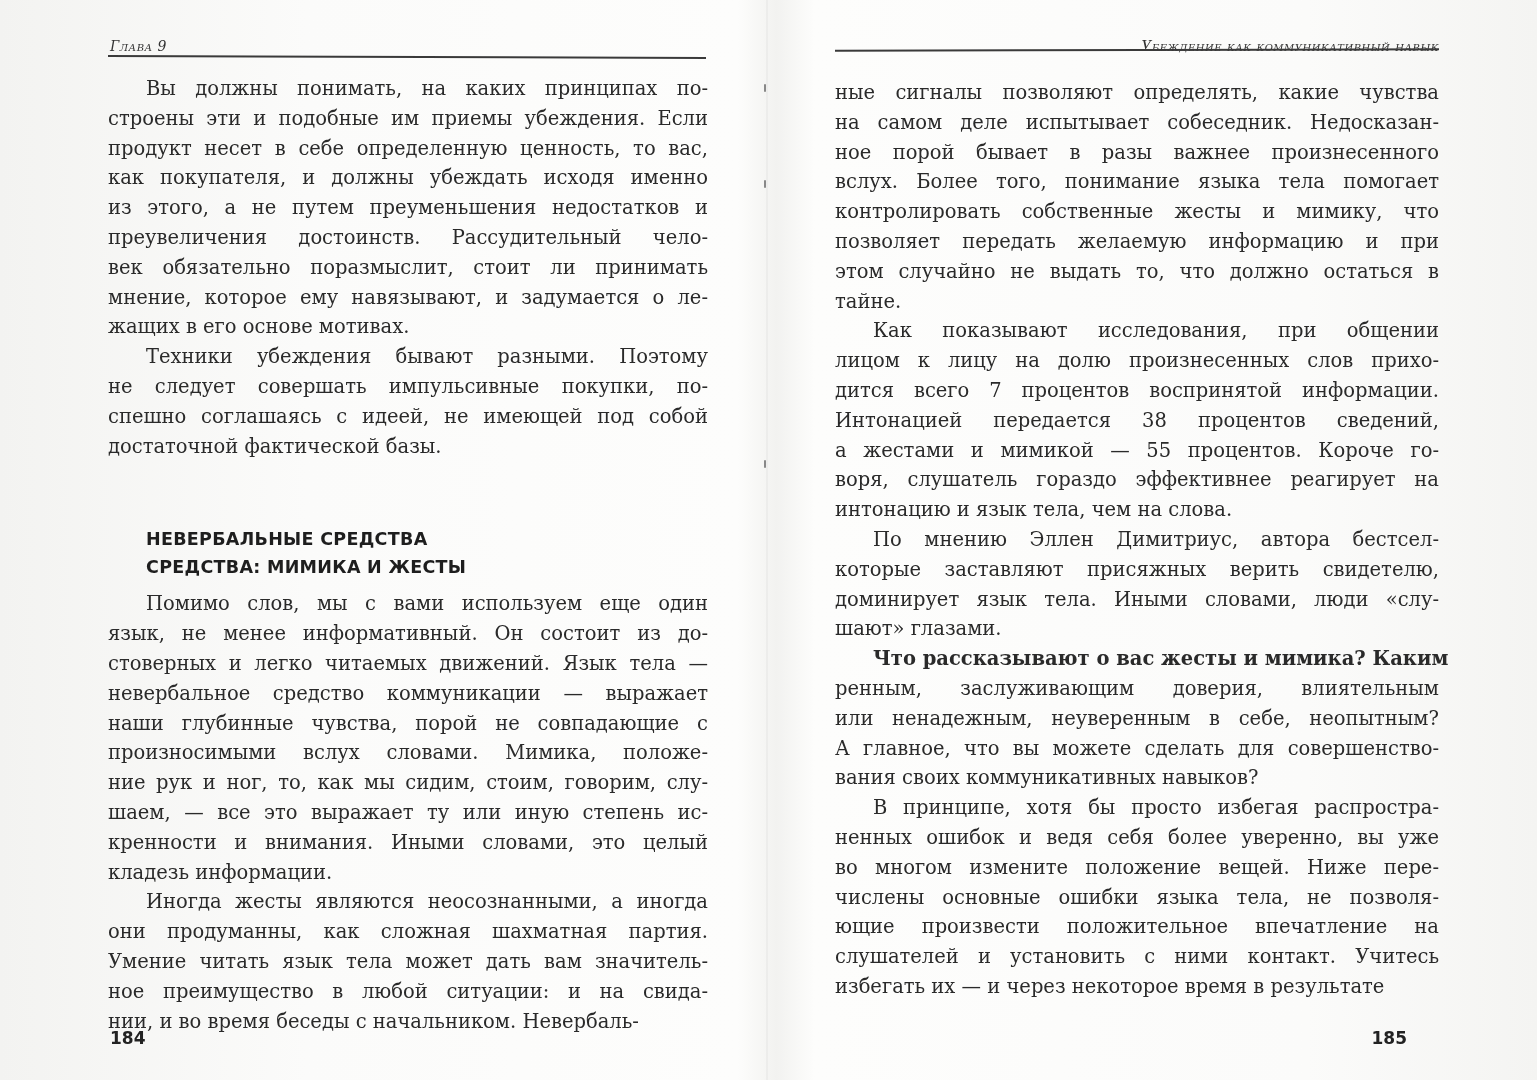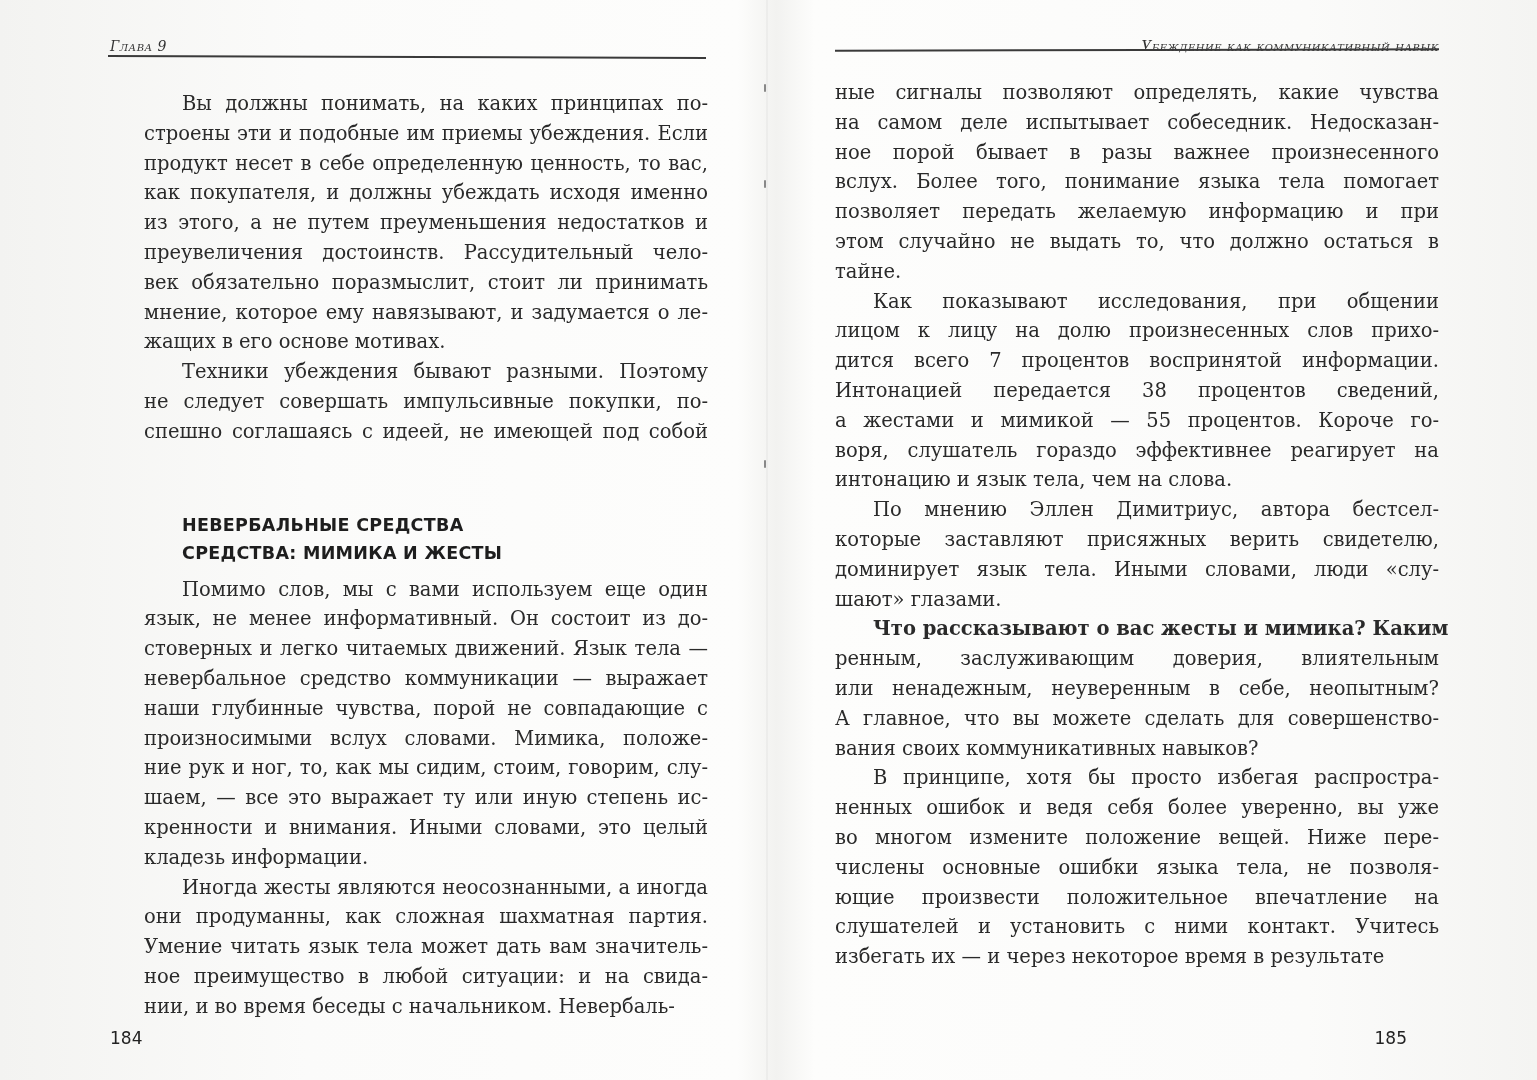--- a/index.html
+++ b/index.html
@@ -19,29 +19,29 @@
     .running-head {
       position: absolute; font-family: "DejaVu Serif", serif; font-style: italic;
       font-size: 14px; letter-spacing: 0.5px; color: #333; font-variant: small-caps;
     }
     .page-left .running-head { left: 2px; top: 38px; }
     .page-right .running-head { right: 0; top: 38px; }
     .rule { position: absolute; height: 2px; background: #3a3a3a; }
     .page-left .rule { left: 0; top: 56px; width: 598px; transform: rotate(0.2deg); }
     .page-right .rule { left: 0; top: 49px; width: 604px; transform: rotate(-0.15deg); }
     .text { position: absolute; left: 0; right: 0; font-size: 19.5px; line-height: 29.8px; text-align: justify; hyphens: manual; }
-    .page-left .text { top: 89px; margin-left: 36px; }
+    .page-left .text { top: 74px; }
     .page-right .text { top: 78px; }
     .text p { margin: 0; text-indent: 0; }
     .heading {
       margin: 64px 0 8px 38px; font-family: "DejaVu Sans", sans-serif; font-weight: bold;
       font-size: 17.5px; line-height: 28px; letter-spacing: 0.3px; color: #1e1e1e; text-align: left;
     }
     .heading span { display: block; }
-    .page-number { position: absolute; font-family: "DejaVu Sans", sans-serif; font-weight: normal; font-size: 17px; color: #222; top: 1028px; }
+    .page-number { position: absolute; font-family: "DejaVu Sans", sans-serif; font-weight: bold; font-size: 17px; color: #222; top: 1028px; }
     .page-left .page-number { left: 2px; }
     .page-right .page-number { right: 32px; }
     .line { display: block; text-align: justify; text-align-last: justify; white-space: nowrap; }
     .line.last { text-align-last: left; }
   </style>
 </head>
 <body>
 
 <div class="spread">
   <div class="gutter"></div>
@@ -61,20 +61,21 @@
           <span class="line">из этого, а не путем преуменьшения недостатков и</span>
           <span class="line">преувеличения достоинств. Рассудительный чело-</span>
           <span class="line">век обязательно поразмыслит, стоит ли принимать</span>
           <span class="line">мнение, которое ему навязывают, и задумается о ле-</span>
           <span class="line last">жащих в его основе мотивах.</span>
         </p>
         <p>
           <span class="line" style="padding-left: 38px;">Техники убеждения бывают разными. Поэтому</span>
           <span class="line">не следует совершать импульсивные покупки, по-</span>
           <span class="line">спешно соглашаясь с идеей, не имеющей под собой</span>
+          <span class="line last">достаточной фактической базы.</span>
         </p>
         <div class="heading">
           <span>НЕВЕРБАЛЬНЫЕ СРЕДСТВА</span>
           <span>СРЕДСТВА: МИМИКА И ЖЕСТЫ</span>
         </div>
         <p>
           <span class="line" style="padding-left: 38px;">Помимо слов, мы с вами используем еще один</span>
           <span class="line">язык, не менее информативный. Он состоит из до-</span>
           <span class="line">стоверных и легко читаемых движений. Язык тела —</span>
           <span class="line">невербальное средство коммуникации — выражает</span>
@@ -98,20 +99,21 @@
 
   <div class="page page-right">
     <div class="running-head">Убеждение как коммуникативный навык</div>
     <div class="rule"></div>
     <div class="text" id="right-body">
         <p>
           <span class="line">ные сигналы позволяют определять, какие чувства</span>
           <span class="line">на самом деле испытывает собеседник. Недосказан-</span>
           <span class="line">ное порой бывает в разы важнее произнесенного</span>
           <span class="line">вслух. Более того, понимание языка тела помогает</span>
+          <span class="line">контролировать собственные жесты и мимику, что</span>
           <span class="line">позволяет передать желаемую информацию и при</span>
           <span class="line">этом случайно не выдать то, что должно остаться в</span>
           <span class="line last">тайне.</span>
         </p>
         <p>
           <span class="line" style="padding-left: 38px;">Как показывают исследования, при общении</span>
           <span class="line">лицом к лицу на долю произнесенных слов прихо-</span>
           <span class="line">дится всего 7 процентов воспринятой информации.</span>
           <span class="line">Интонацией передается 38 процентов сведений,</span>
           <span class="line">а жестами и мимикой — 55 процентов. Короче го-</span>

